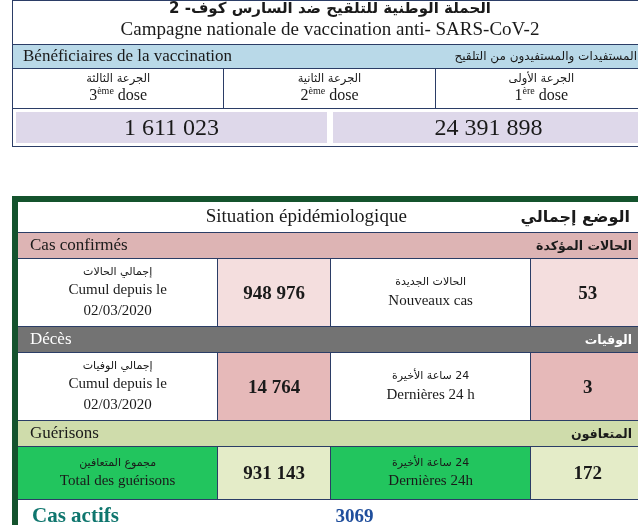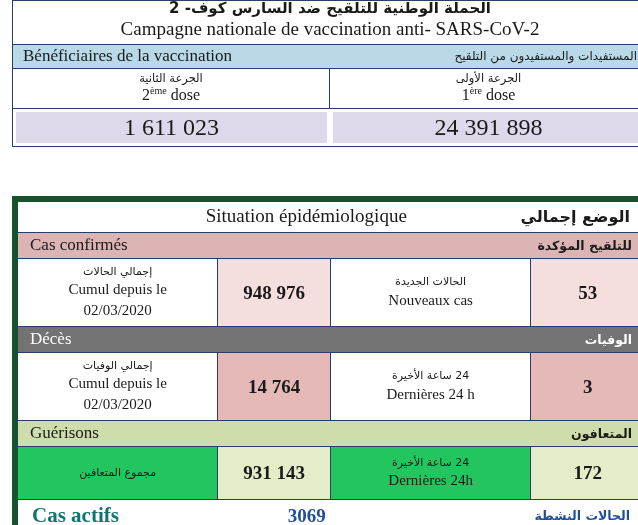--- a/index.html
+++ b/index.html
@@ -252,20 +252,24 @@
       <div class="vacc-title-fr">Campagne nationale de vaccination anti- SARS-CoV-2</div>
     </div>
 
     <div class="vacc-sub">
       <span class="fr">Bénéficiaires de la vaccination</span>
       <span class="ar">المستفيدات والمستفيدون من التلقيح</span>
     </div>
 
     <div class="dose-head-row">
       <div class="dose-head-cell">
+        <span class="ar">الجرعة الثالثة</span>
+        <span class="fr"><span>3</span><sup>ème</sup><span> dose</span></span>
+      </div>
+      <div class="dose-head-cell">
         <span class="ar">الجرعة الثانية</span>
         <span class="fr"><span>2</span><sup>ème</sup><span> dose</span></span>
       </div>
       <div class="dose-head-cell">
         <span class="ar">الجرعة الأولى</span>
         <span class="fr"><span>1</span><sup>ère</sup><span> dose</span></span>
       </div>
     </div>
 
     <div class="dose-val-row">
@@ -276,21 +280,21 @@
 
   <div class="epi-block">
 
     <div class="epi-title">
       <span class="fr">Situation épidémiologique</span>
       <span class="ar">الوضع إجمالي</span>
     </div>
 
     <div class="band band-confirmed">
       <span class="fr">Cas confirmés</span>
-      <span class="ar">للتلقيح المؤكدة</span>
+      <span class="ar">الحالات المؤكدة</span>
     </div>
     <div class="data-row row-confirmed">
       <div class="data-cell cell-label">
         <span class="ar">إجمالي الحالات</span>
         <span class="fr">Cumul depuis le</span>
         <span class="fr2">02/03/2020</span>
       </div>
       <div class="data-cell cell-value">948 976</div>
       <div class="data-cell cell-label">
         <span class="ar">الحالات الجديدة</span>
@@ -317,29 +321,29 @@
       <div class="data-cell cell-value">3</div>
     </div>
 
     <div class="band band-recovered">
       <span class="fr">Guérisons</span>
       <span class="ar">المتعافون</span>
     </div>
     <div class="data-row row-recovered" style="height:52px;">
       <div class="data-cell cell-label">
         <span class="ar">مجموع المتعافين</span>
+        <span class="fr">Total des guérisons</span>
       </div>
       <div class="data-cell cell-value">931 143</div>
       <div class="data-cell cell-label">
         <span class="ar">24 ساعة الأخيرة</span>
         <span class="fr">Dernières 24h</span>
       </div>
       <div class="data-cell cell-value">172</div>
     </div>
 
     <div class="active-row">
       <span class="fr">Cas actifs</span>
       <span class="val">3069</span>
-      <span class="ar">الحالات النشطة</span>
     </div>
   </div>
 
 </div>
 
 </body></html>

